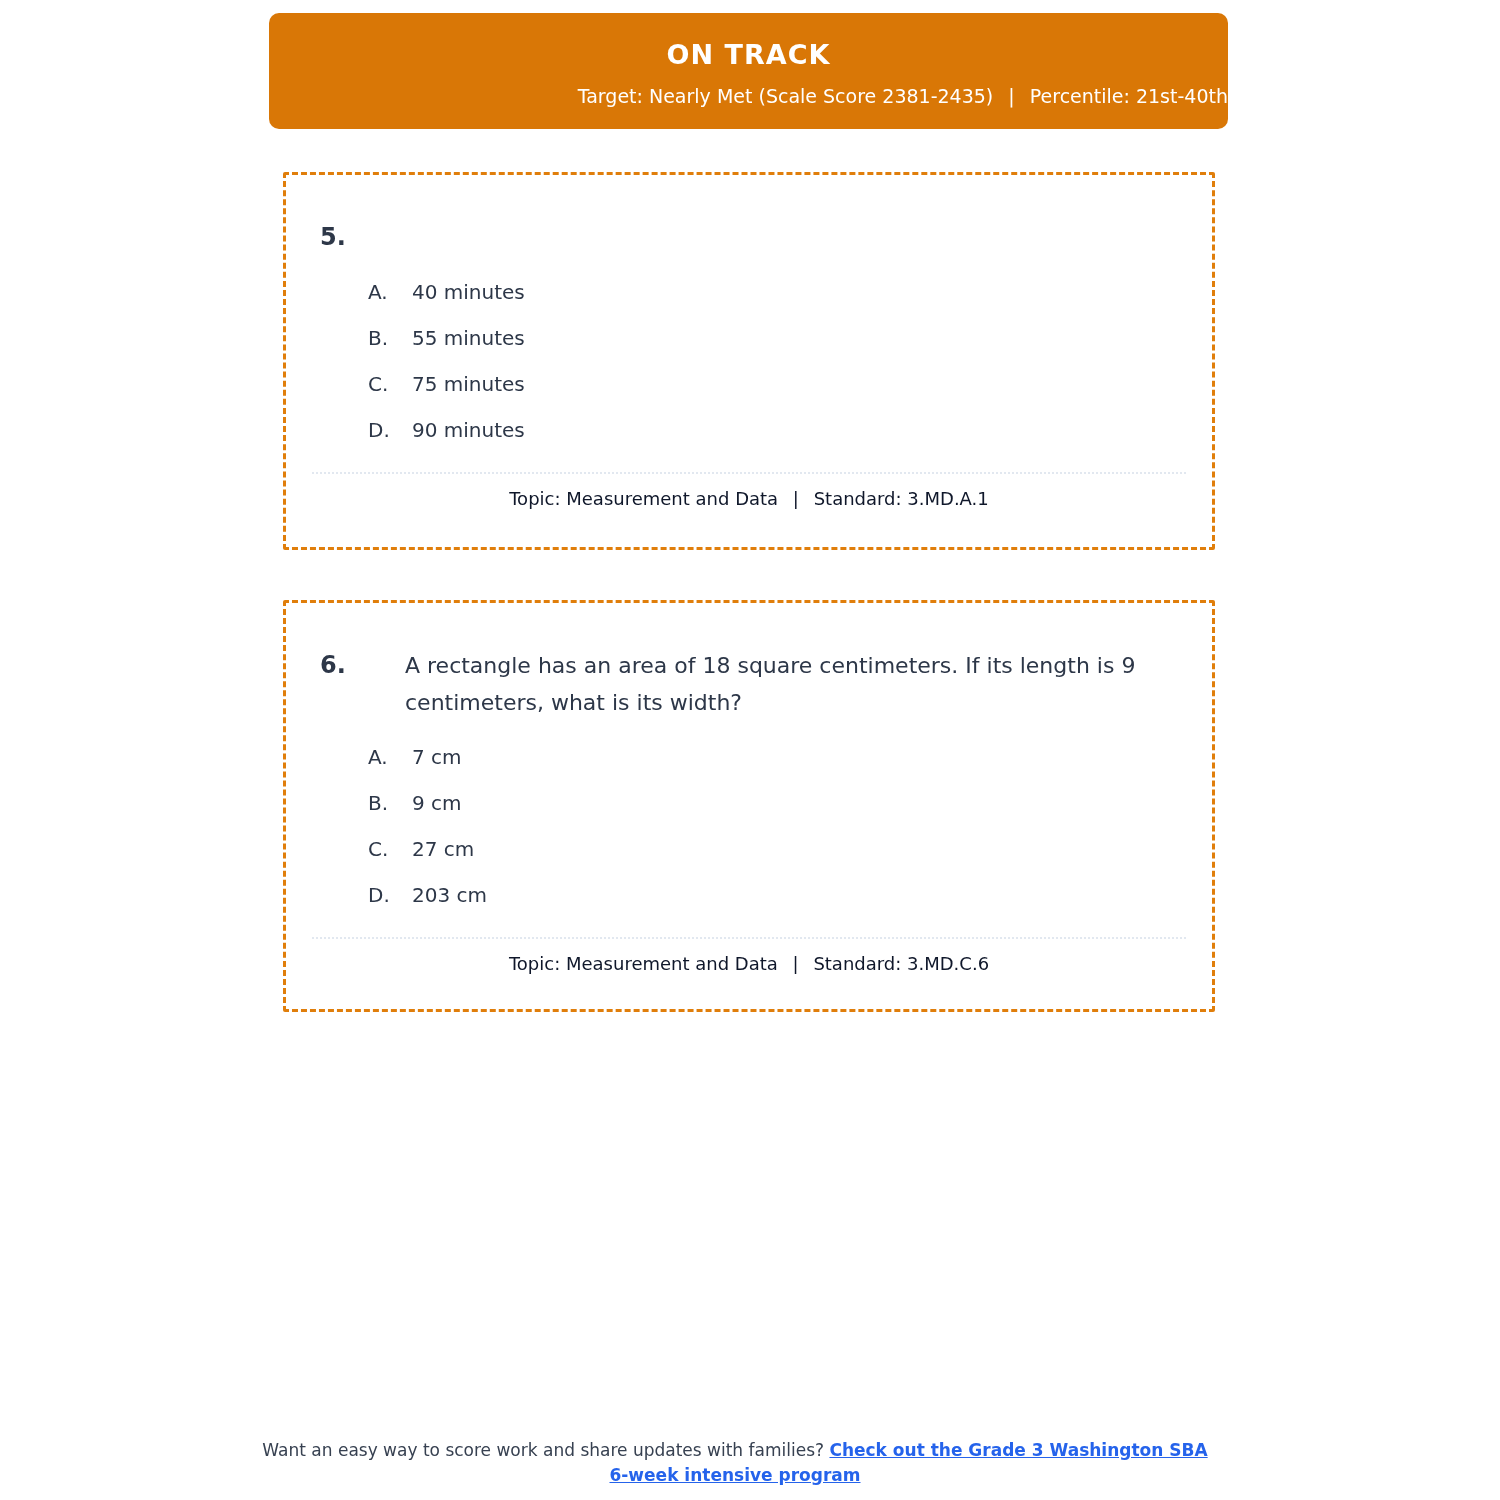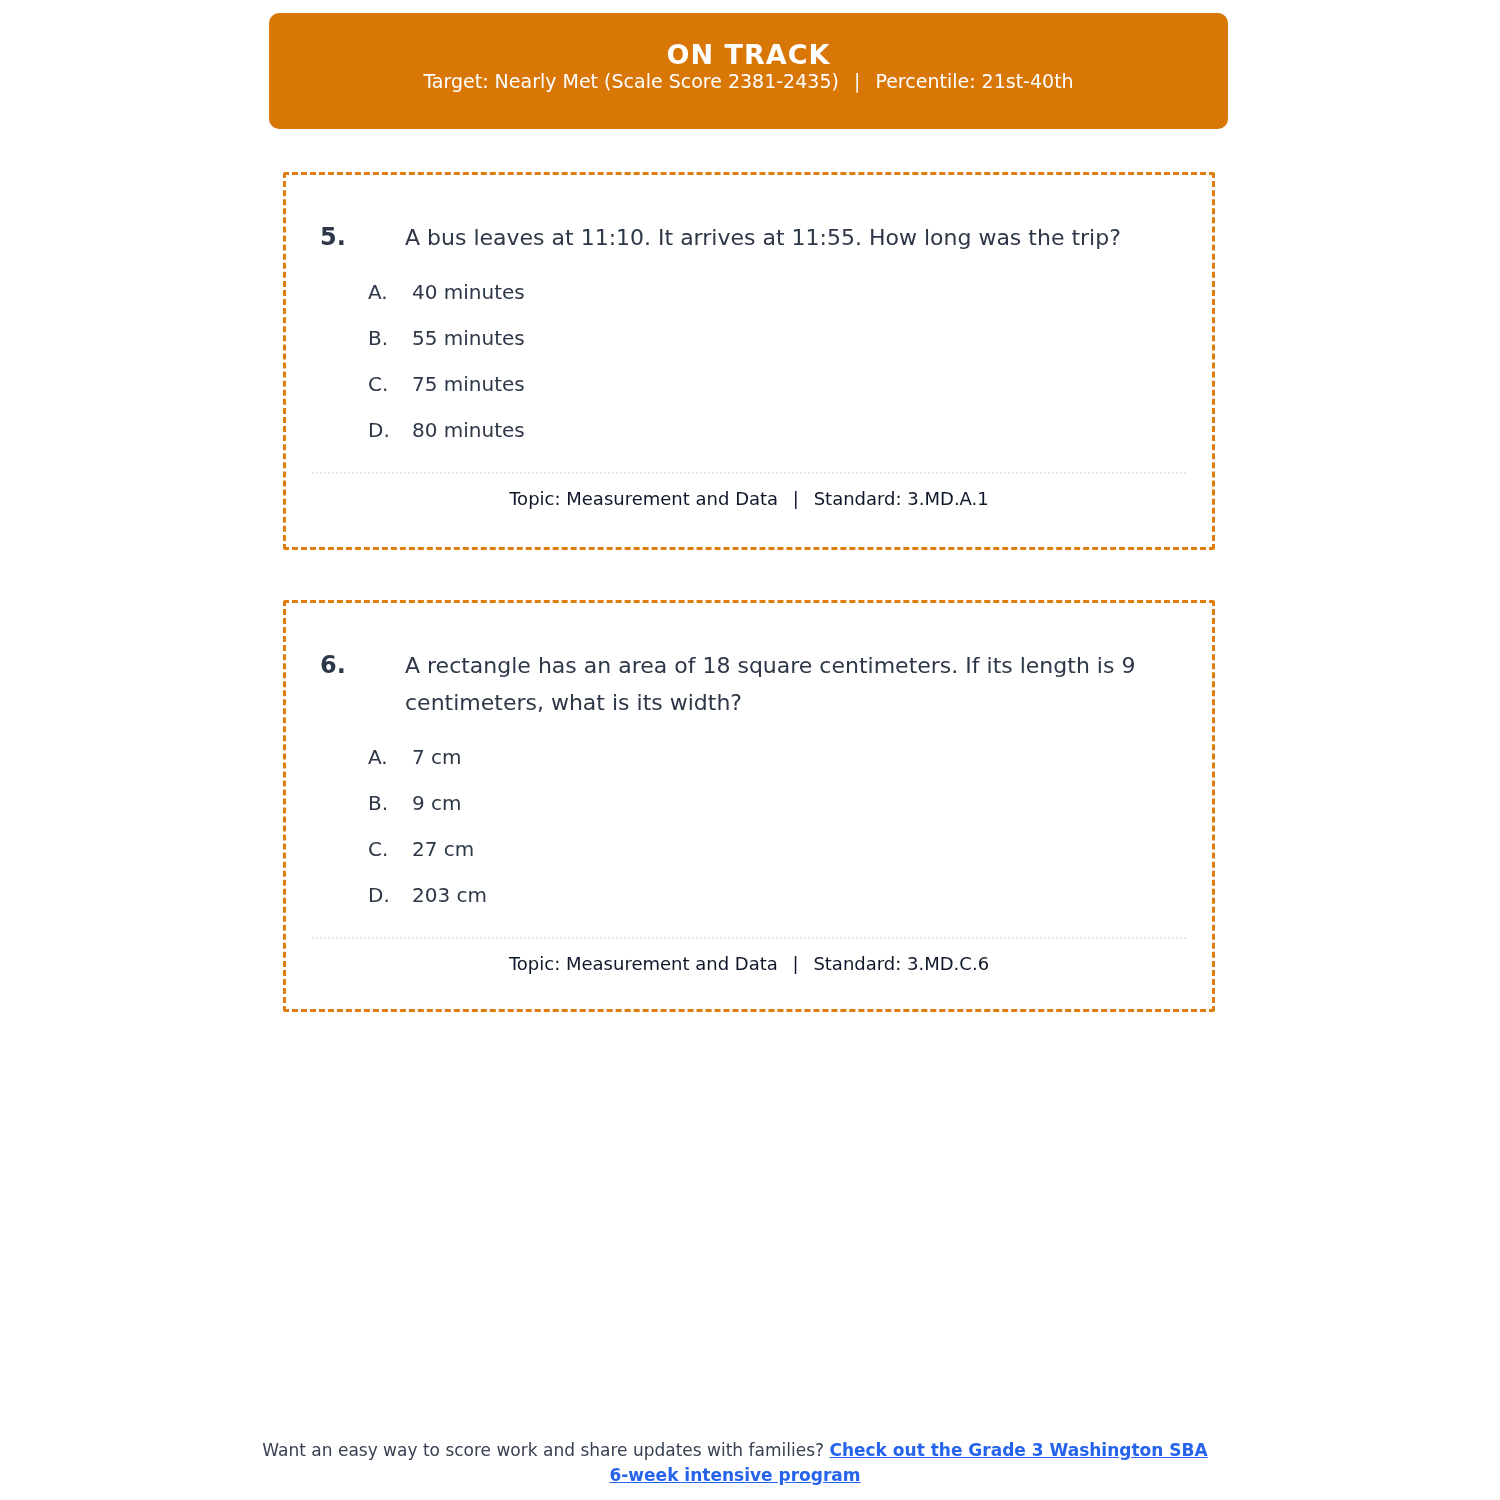--- a/index.html
+++ b/index.html
@@ -11,21 +11,21 @@
   }
   .page { position: relative; width: 1500px; height: 1500px; background: #ffffff; }
 
   
   .banner {
     position: absolute; left: 269px; top: 13px; width: 959px; height: 116px;
     background: #D97706; border-radius: 10px;
     color: #ffffff; text-align: center; padding-top: 27px;
   }
   .banner-title { font-size: 27px; font-weight: bold; line-height: 30px; letter-spacing: 1px; }
-  .banner-subtitle { font-size: 19px; line-height: 22px; }
+  .banner-subtitle { margin-top: 15px; font-size: 19px; line-height: 22px; text-align: right; }
   .banner-sep { margin: 0 9px; }
 
   
   .card {
     position: absolute; left: 283px; width: 932px;
     border: 3px dashed #E07E0B; border-radius: 2px; background: #ffffff;
   }
   .card-1 { top: 172px; height: 378px; }
   .card-2 { top: 600px; height: 412px; }
 
@@ -60,38 +60,37 @@
     <div class="banner-subtitle">
       <span>Target: Nearly Met (Scale Score 2381-2435)</span>
       <span class="banner-sep">|</span>
       <span>Percentile: 21st-40th</span>
     </div>
   </header>
 
   <section class="card card-1">
     <div class="q-row">
       <div class="q-number">5.</div>
-      <div class="q-text">A bus leaves at 11:10. It arrives at 11:55. How long was the trip?</div>
     </div>
     <div class="options">
       <div class="option">
         <span class="option-letter">A.</span>
         <span class="option-text">40 minutes</span>
       </div>
       <div class="option">
         <span class="option-letter">B.</span>
         <span class="option-text">55 minutes</span>
       </div>
       <div class="option">
         <span class="option-letter">C.</span>
         <span class="option-text">75 minutes</span>
       </div>
       <div class="option">
         <span class="option-letter">D.</span>
-        <span class="option-text">80 minutes</span>
+        <span class="option-text">90 minutes</span>
       </div>
     </div>
     <div class="meta">
       <span>Topic: Measurement and Data</span>
       <span class="meta-sep">|</span>
       <span>Standard: 3.MD.A.1</span>
     </div>
   </section>
 
   <section class="card card-2">

